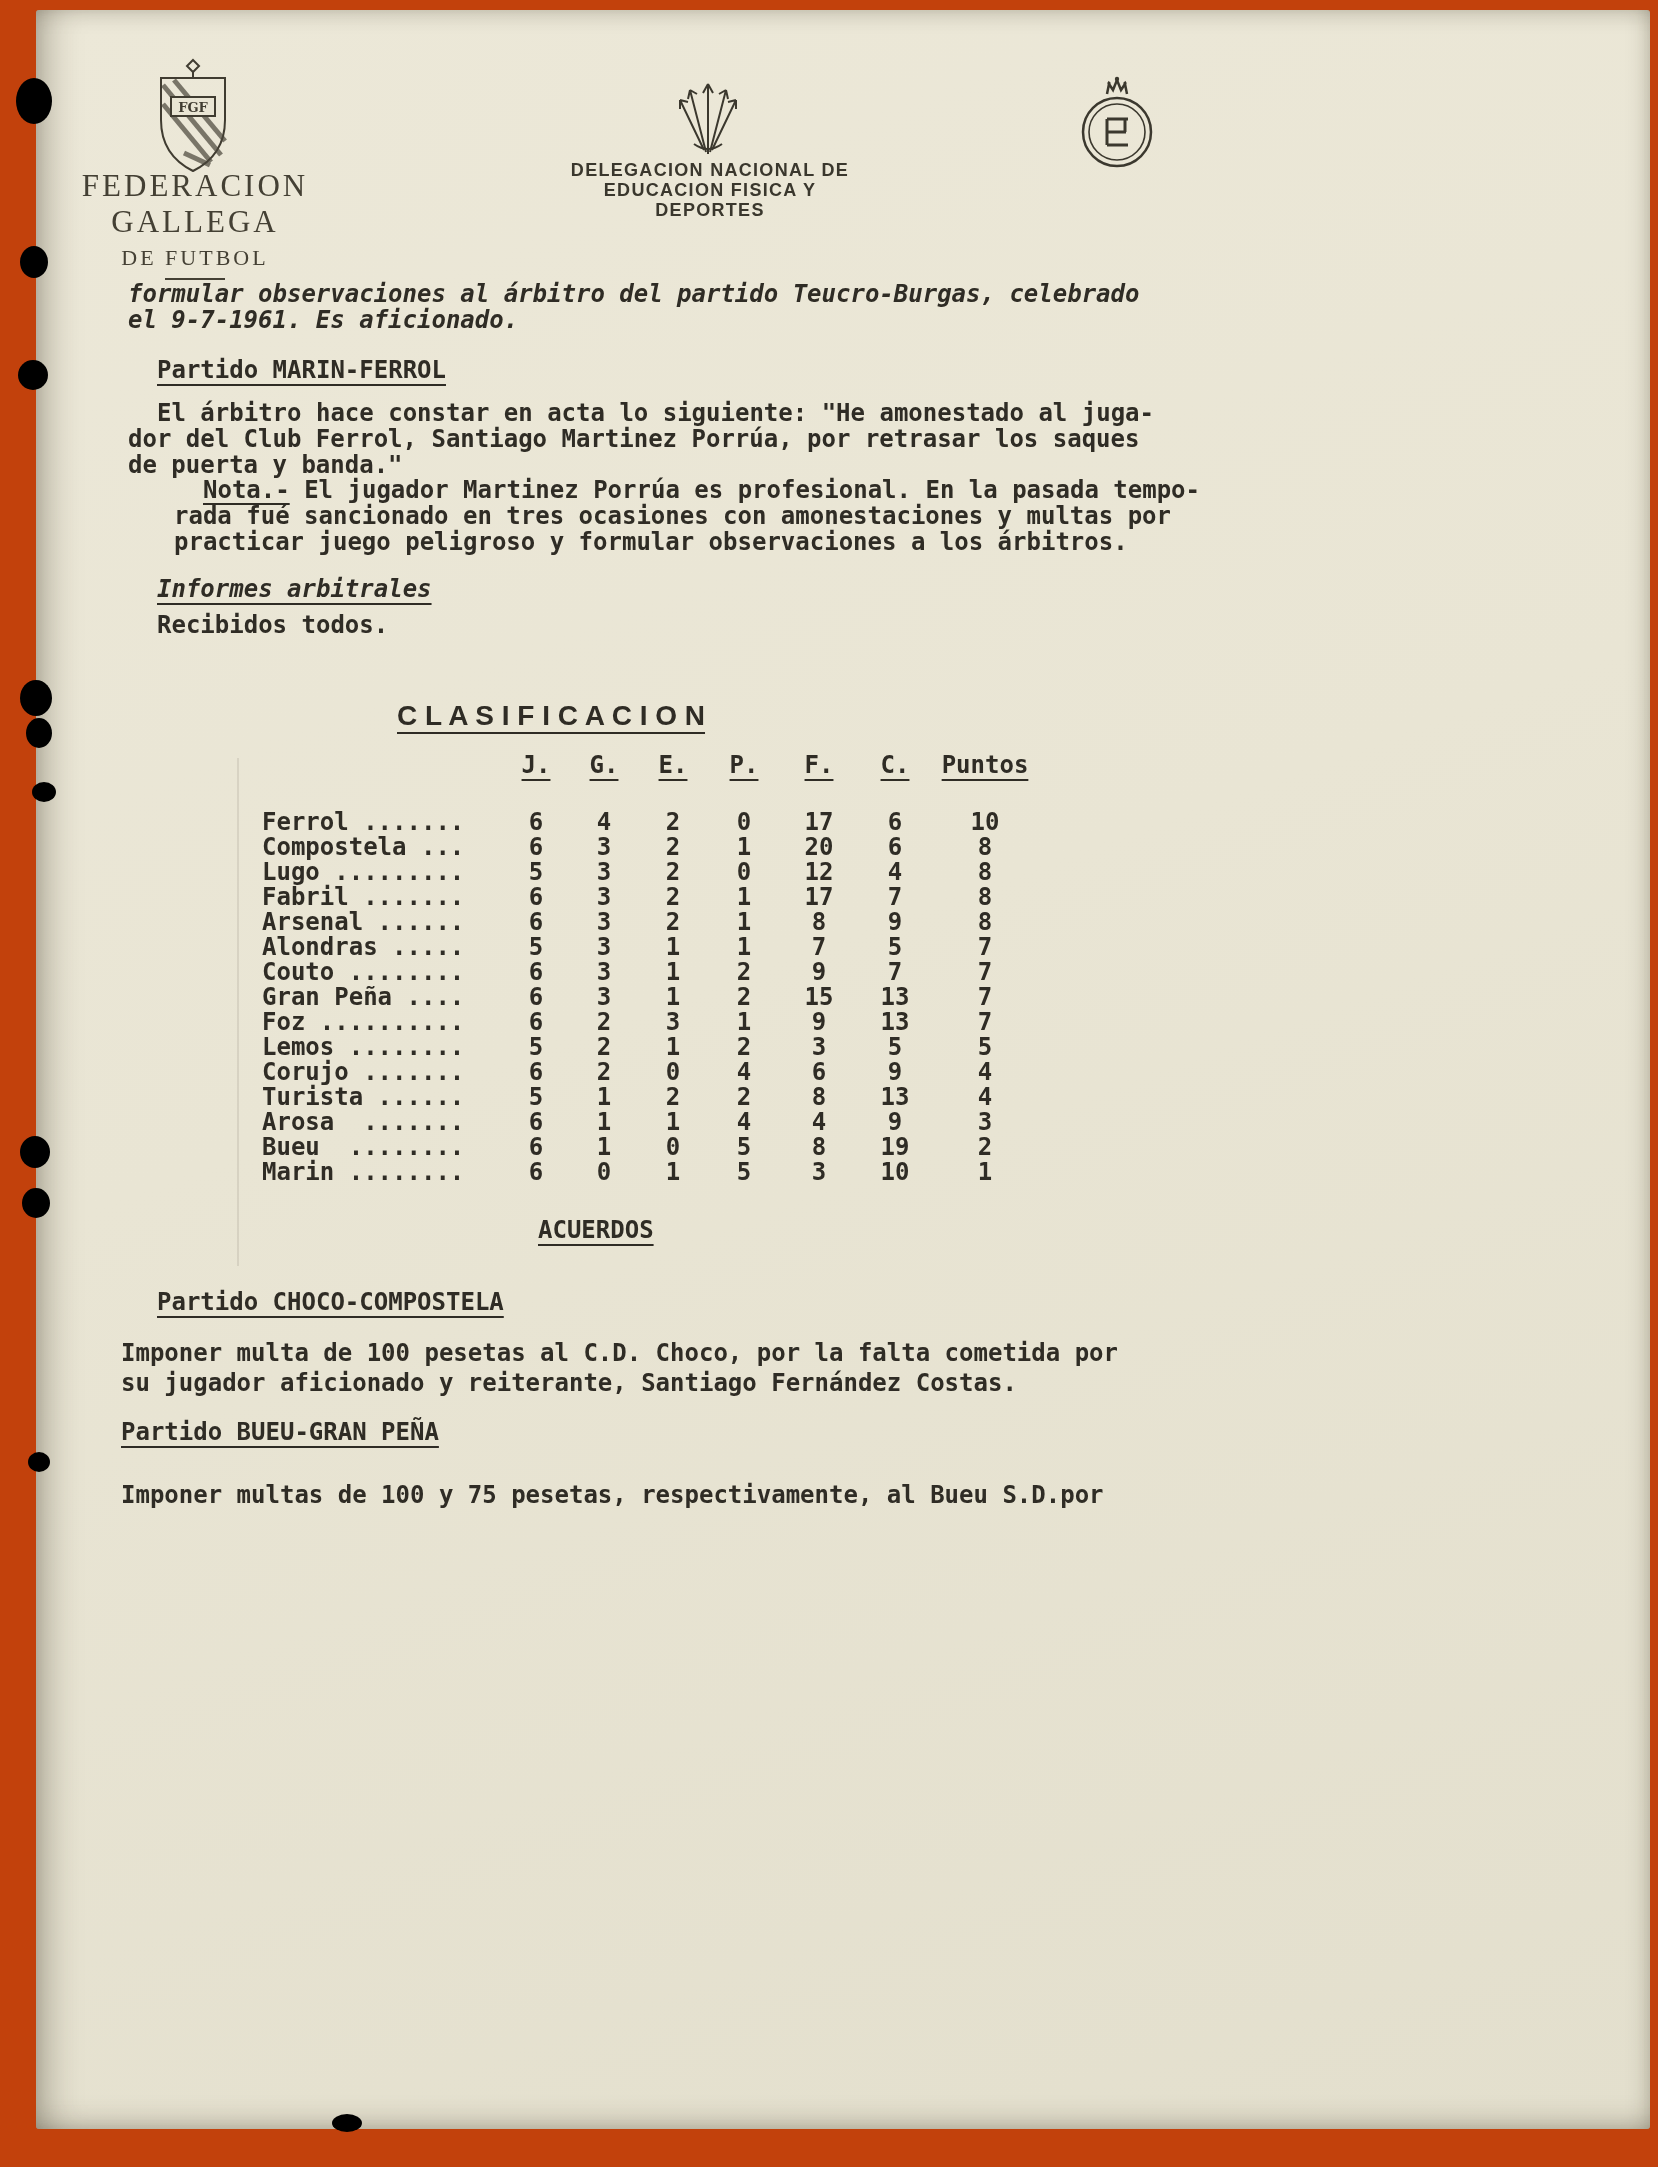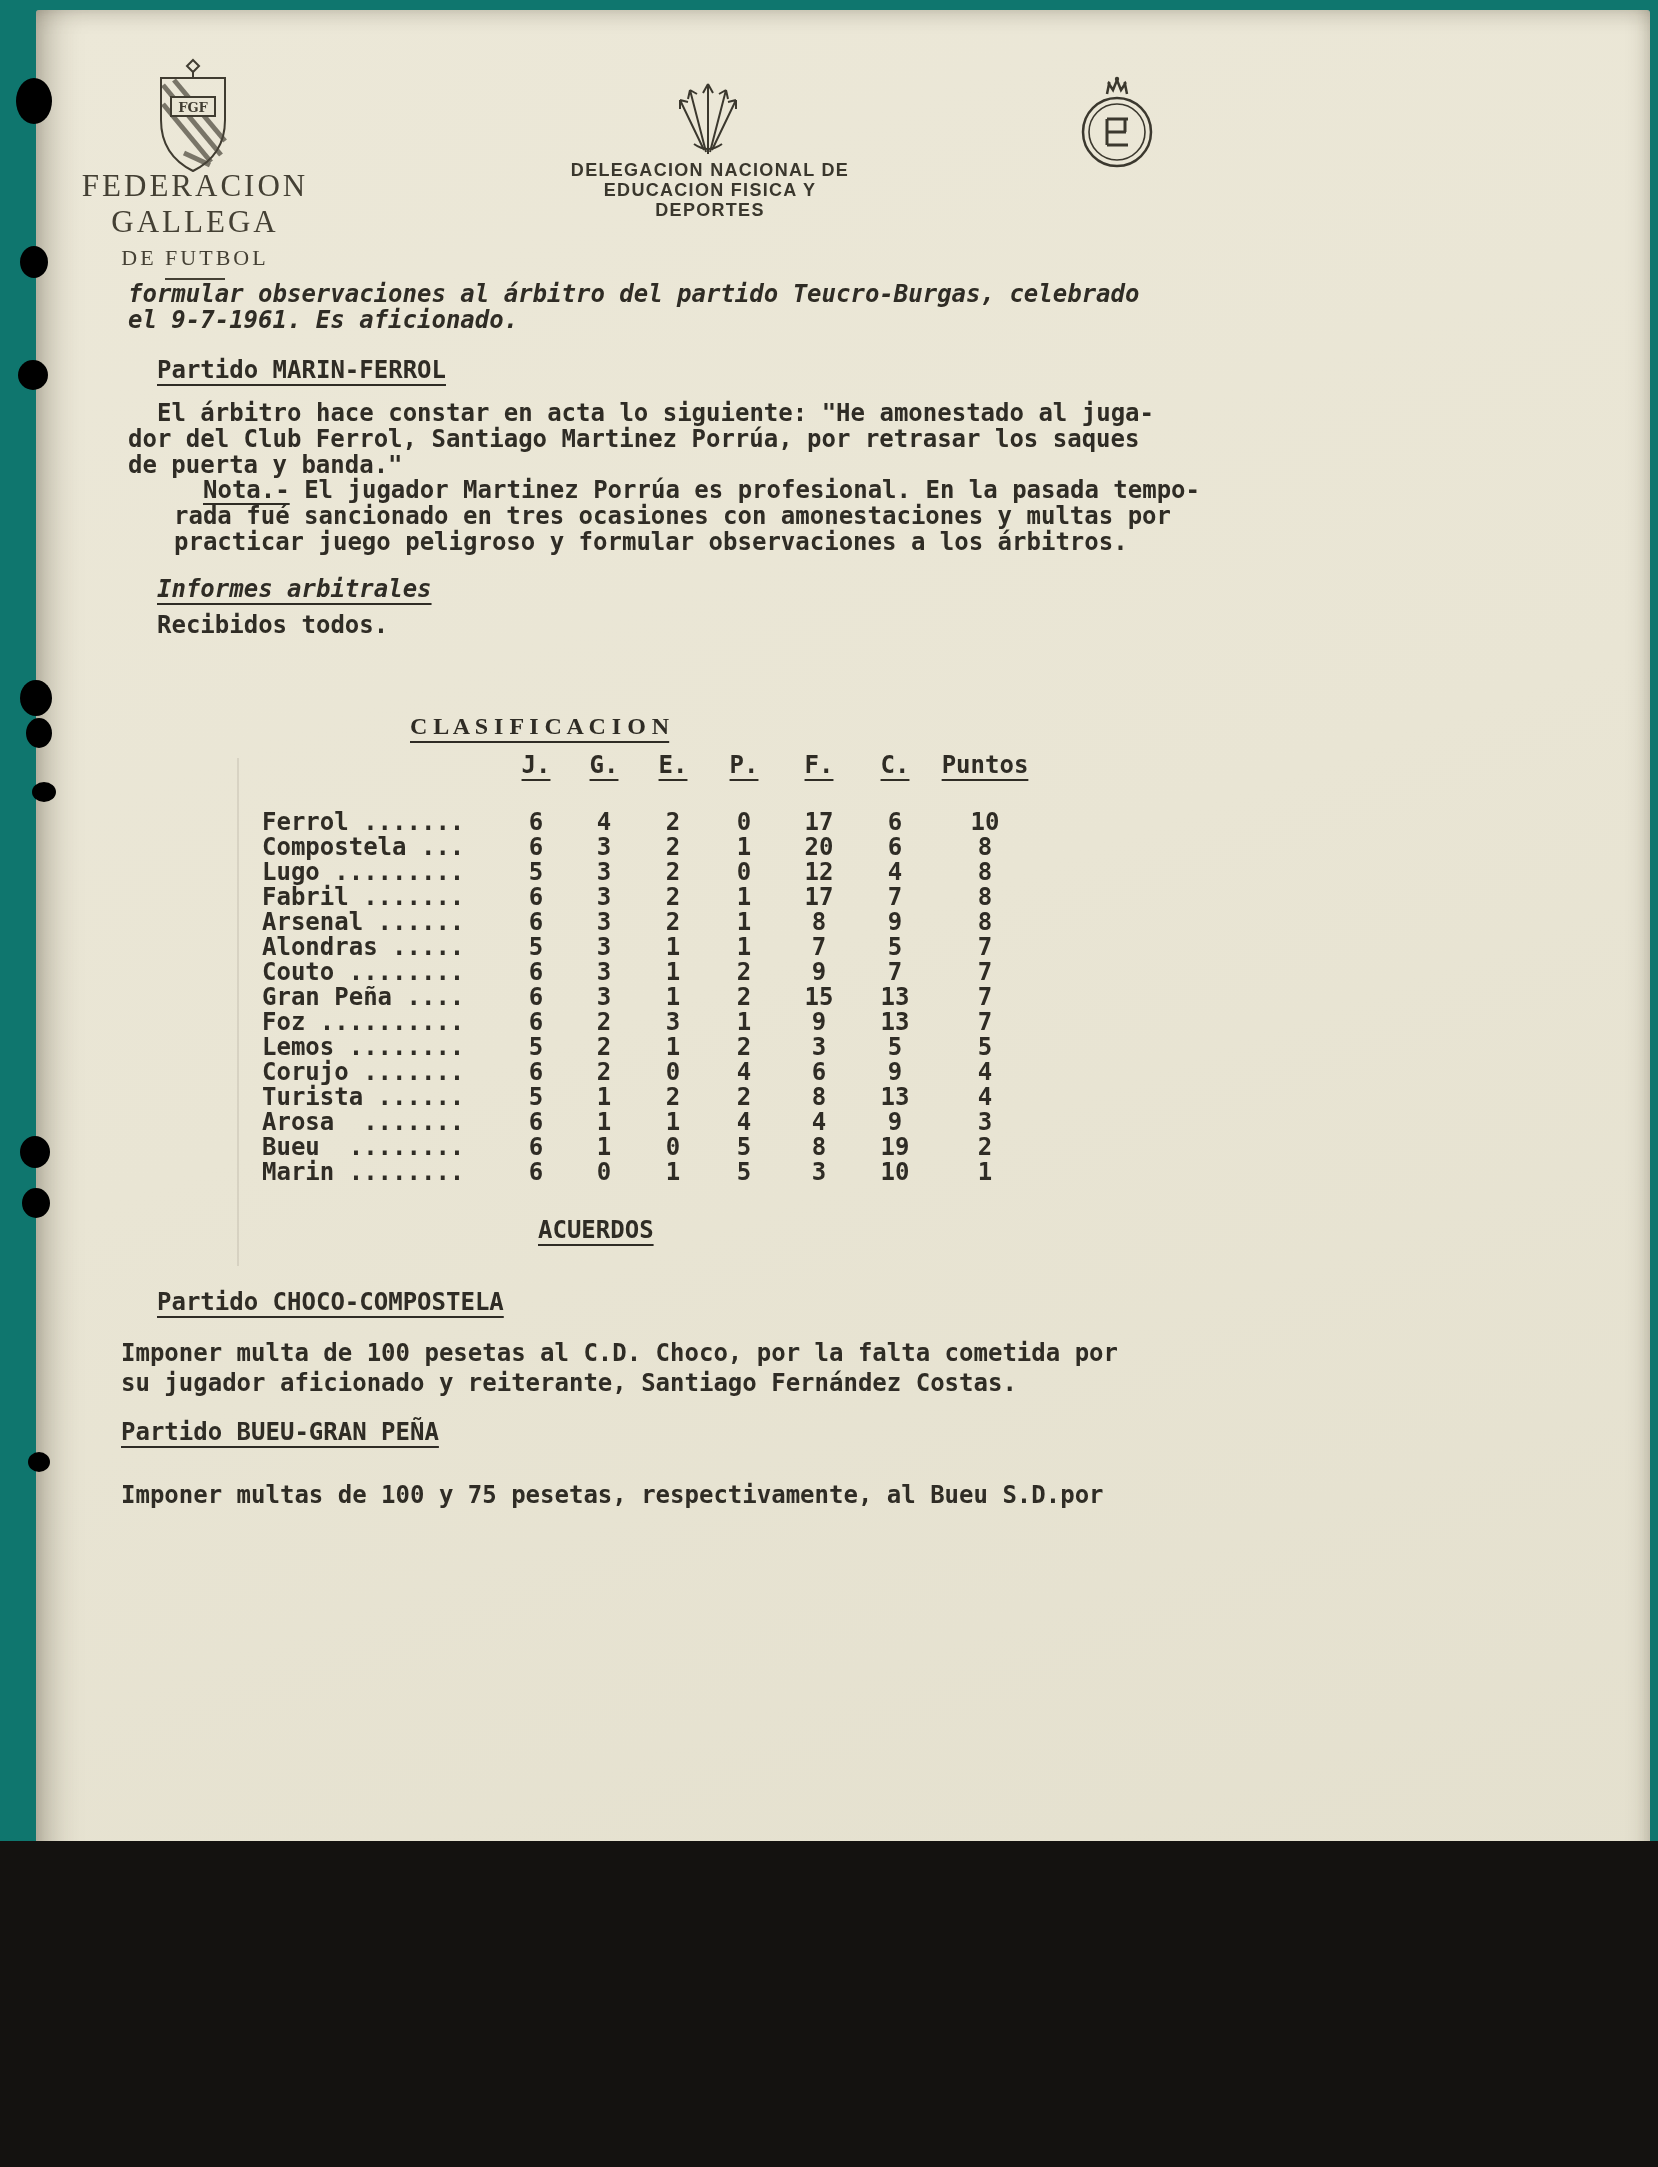--- a/index.html
+++ b/index.html
@@ -1,34 +1,34 @@
 <!DOCTYPE html>
 <html><head>
 <meta charset="utf-8">
 <style>
   html,body{margin:0;padding:0;background:#141210;}
-  .scan{position:relative;width:1658px;height:1841px;background:#0f766e;overflow:hidden;
+  .scan{position:relative;width:1658px;height:2167px;background:#c2410c;overflow:hidden;
         font-family:"DejaVu Sans Mono", monospace;}
   .page{position:absolute;left:36px;top:10px;width:1614px;height:2119px;
         background:linear-gradient(160deg,#ece8d8 0%,#e9e5d4 45%,#e3dfcd 100%);
         border-radius:3px;
         box-shadow:inset 28px 0 38px -22px rgba(45,38,20,.40),
                    inset -16px 0 26px -18px rgba(45,38,20,.32),
                    inset 0 -22px 32px -22px rgba(45,38,20,.30),
                    inset 0 18px 26px -20px rgba(45,38,20,.22);}
   .abs{position:absolute;}
   .body-text{font-family:"DejaVu Sans Mono",monospace;font-weight:700;font-size:24px;
              line-height:26px;color:#2f2c25;white-space:pre-line;margin:0;}
   .lh30{line-height:30px;}
   .indent{text-indent:29px;}
   .ul{text-decoration:underline;text-decoration-thickness:2px;text-underline-offset:5px;}
   .heading{font-family:"DejaVu Sans Mono",monospace;font-weight:700;font-size:24px;color:#2f2c25;
            text-decoration:underline;text-decoration-thickness:2px;text-underline-offset:6px;margin:0;}
-  .title-spaced{font-family:Liberation Serif, serif;font-weight:700;font-size:24px;color:#2f2c25;
-           text-decoration:underline;text-decoration-thickness:2px;text-underline-offset:7px;margin:13px;}
+  .title-spaced{font-family:Liberation Sans, sans-serif;font-weight:700;font-size:28px;color:#2f2c25;
+           text-decoration:underline;text-decoration-thickness:2px;text-underline-offset:7px;margin:0;}
   
   .org-left{width:282px;text-align:center;font-family:"Liberation Serif",serif;
             color:#444034;}
   .org-left .l1{font-size:31px;letter-spacing:3px;}
   .org-left .l2{font-size:22px;letter-spacing:3px;margin-top:5px;}
   .org-rule{width:60px;height:2px;background:#444034;margin:7px auto 0;}
   .org-center{width:300px;text-align:center;font-family:"Liberation Sans",sans-serif;
               font-size:18px;font-weight:700;letter-spacing:1.3px;color:#3a372d;line-height:20px;}
   
   table.clasif{border-collapse:collapse;table-layout:fixed;}

